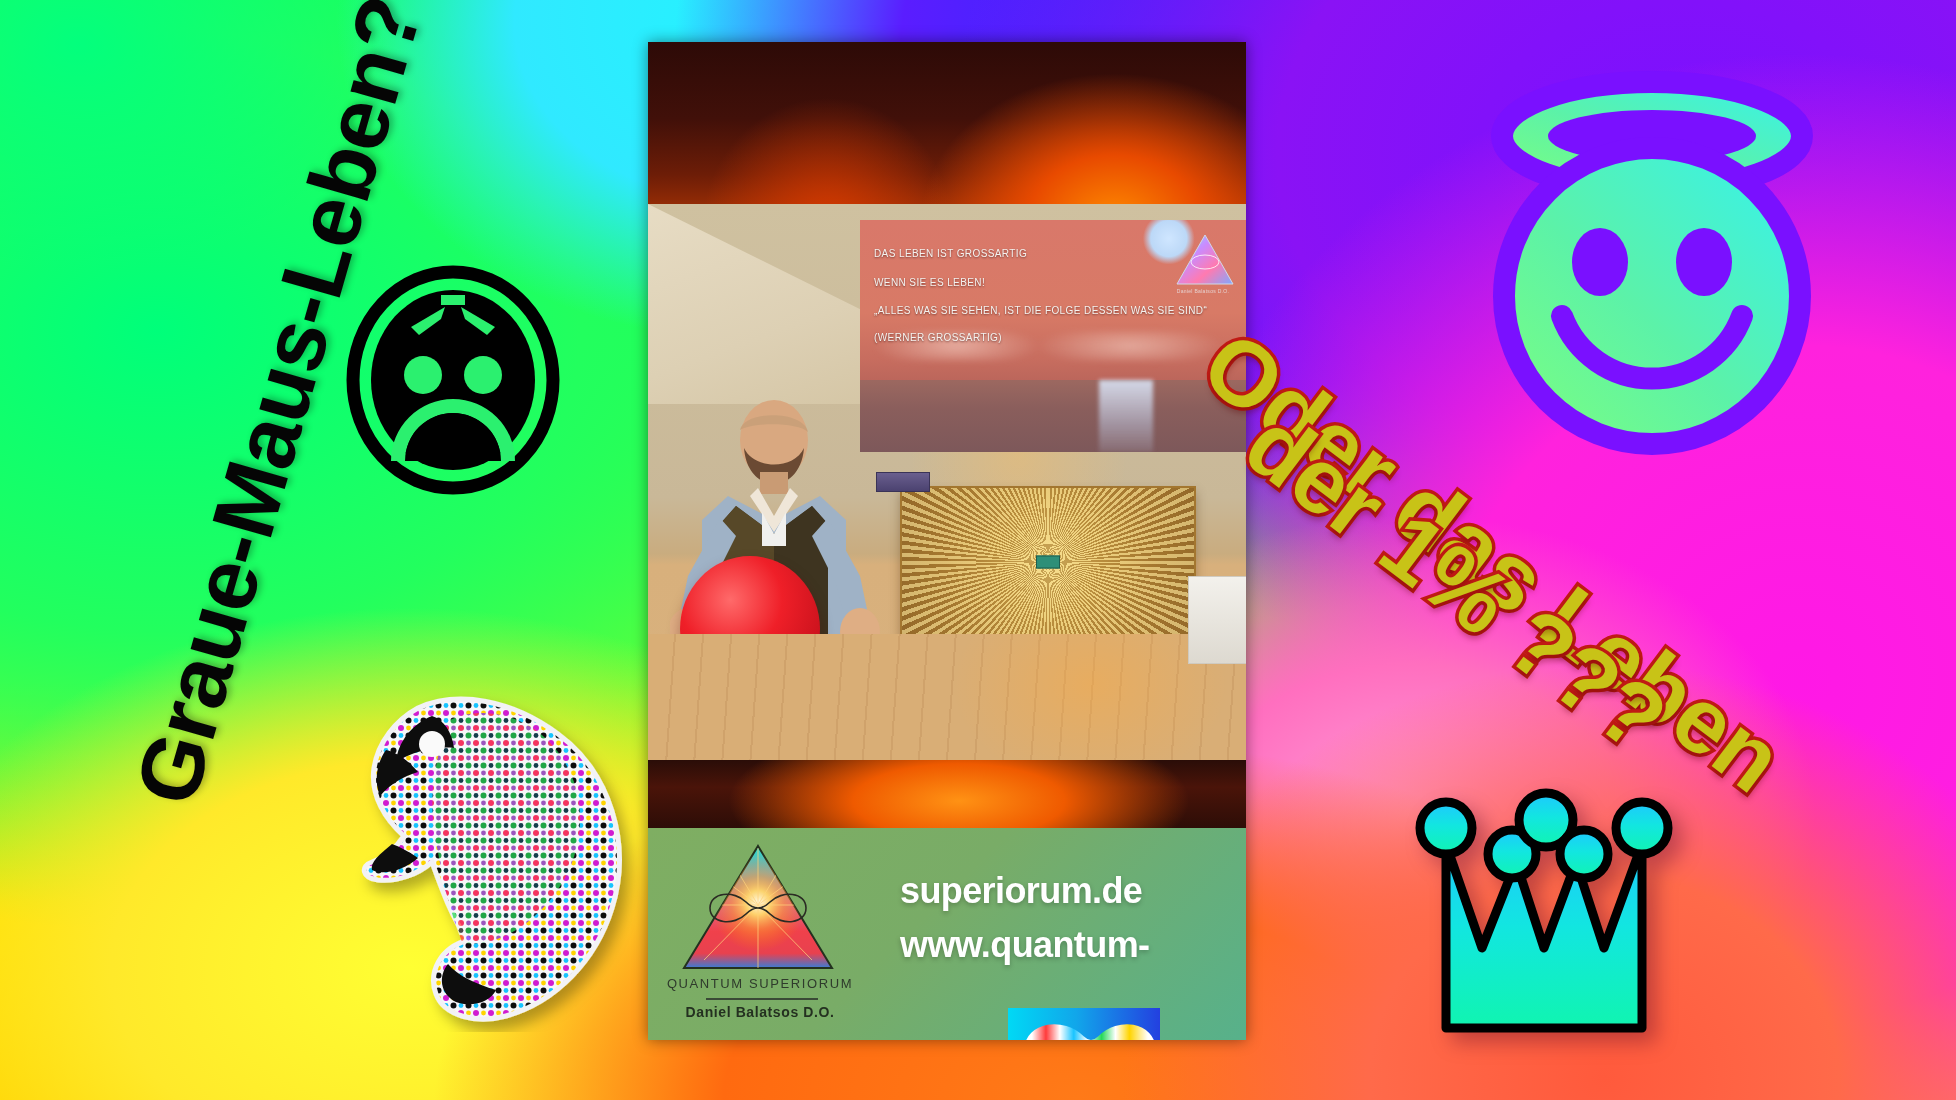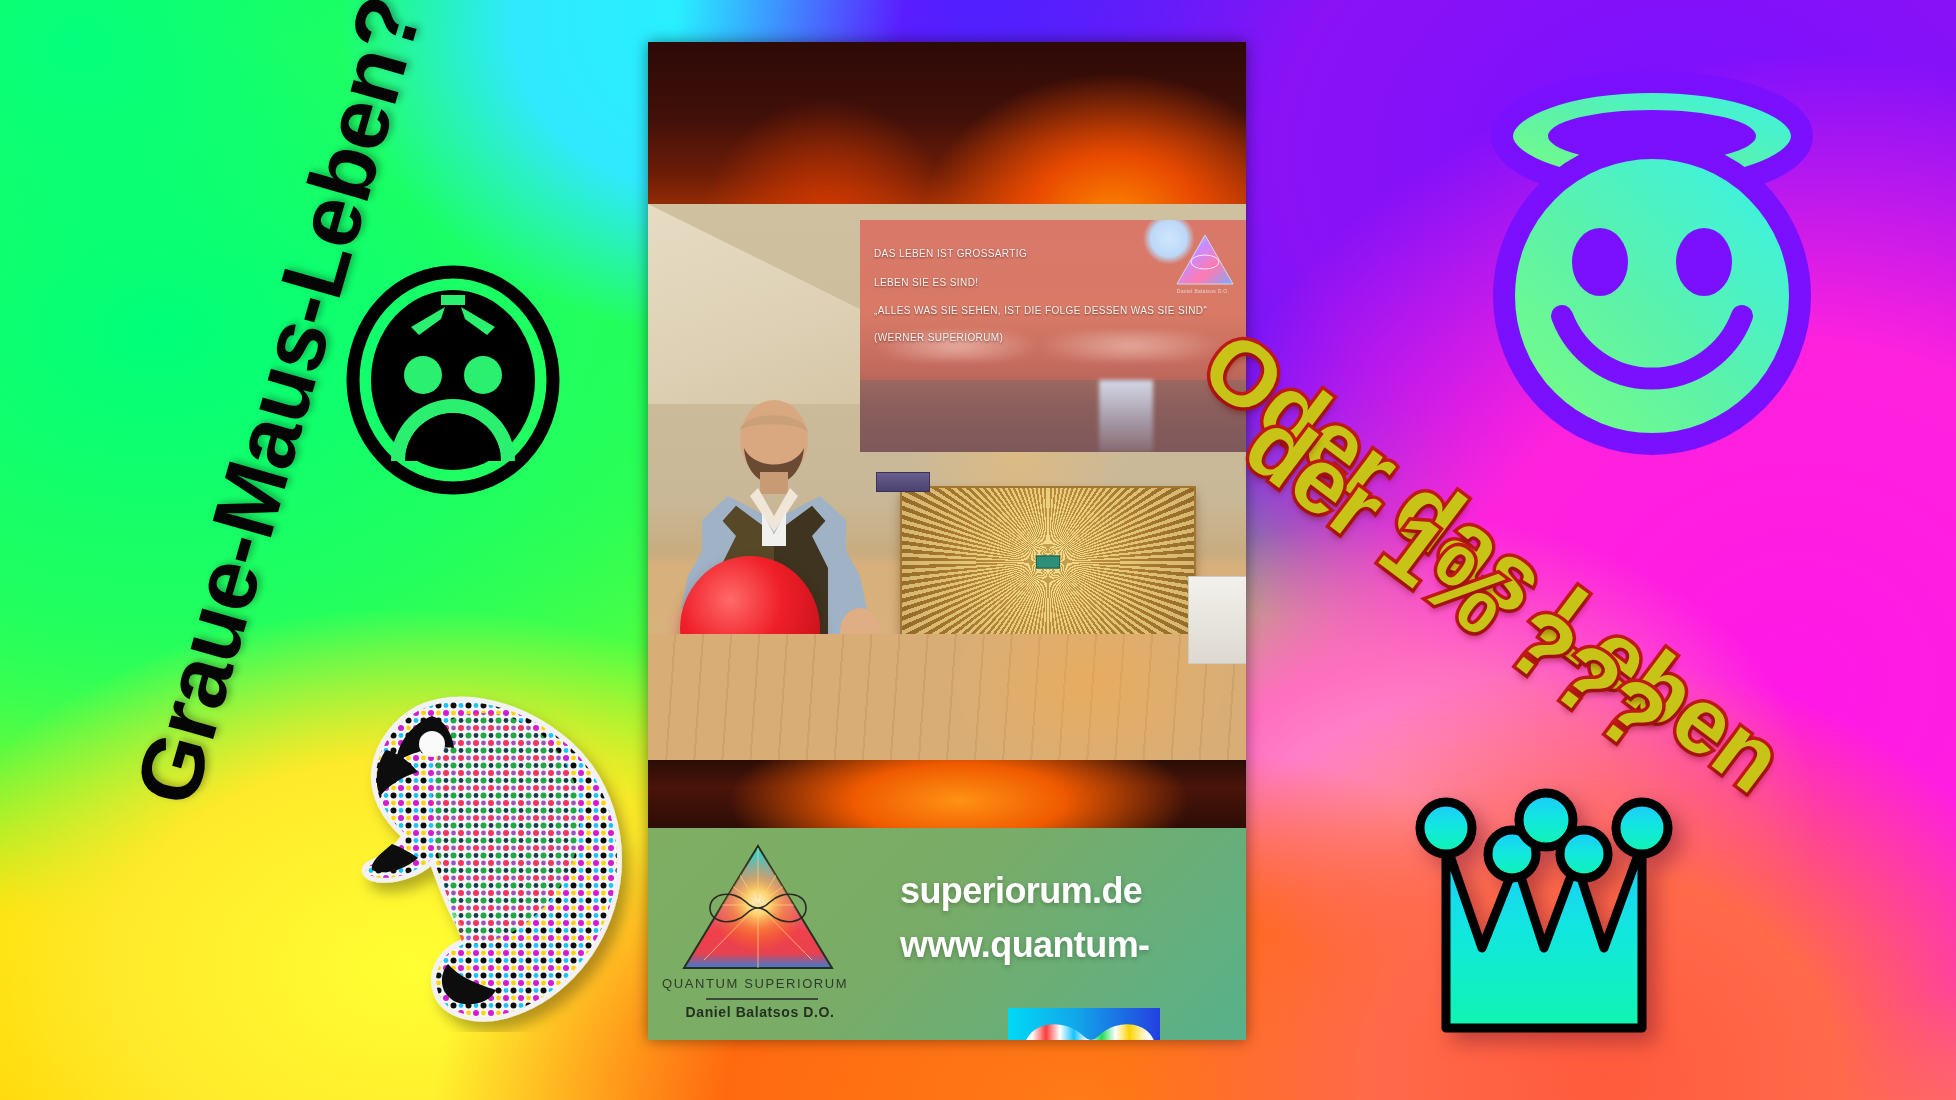--- a/index.html
+++ b/index.html
@@ -184,21 +184,21 @@
       radial-gradient(ellipse 52% 160% at 52% 60%, #ff9214 0%, #ef5a00 34%, rgba(120,30,0,0) 74%),
       linear-gradient(180deg,#2a0d08 0%, #4a1409 40%, #2d0d07 100%);
   }
   
   .card-foot{
     position:absolute;left:0;top:786px;width:598px;height:212px;
     background:linear-gradient(135deg,#7fae62 0%, #79ac67 45%, #57b18b 100%);
   }
   .logo-tri{position:absolute;left:32px;top:14px;width:156px;height:132px;}
   .logo-cap{
-    position:absolute;left:14px;top:148px;width:196px;
+    position:absolute;left:14px;top:148px;width:196px;text-align:center;
     color:#2f3b2c;font-size:13px;letter-spacing:1.6px;font-weight:normal;
   }
   .logo-rule{
     position:absolute;left:58px;top:170px;width:112px;height:2px;background:#3a4a36;
   }
   .logo-sub{
     position:absolute;left:14px;top:176px;width:196px;text-align:center;
     color:#243020;font-size:14px;letter-spacing:.6px;font-weight:bold;
   }
   .site{
@@ -333,23 +333,23 @@
       <div class="room">
         <div class="wall-slope"></div>
 
         <div class="slide">
           <div class="clouds"></div>
           <div class="sea"></div>
           <div class="sunpath"></div>
 
           <div class="slide-text">
             <div>DAS LEBEN IST GROSSARTIG</div>
-            <div>LEBEN SIE ES SIND!</div>
+            <div>WENN SIE ES LEBEN!</div>
             <div class="quote">„ALLES WAS SIE SEHEN, IST DIE FOLGE DESSEN WAS SIE SIND“</div>
-            <div>(WERNER SUPERIORUM)</div>
+            <div>(WERNER GROSSARTIG)</div>
           </div>
 
           <svg class="slide-tri" viewBox="0 0 62 56">
             <defs>
               <linearGradient id="strig" x1="0" y1="0" x2="1" y2="1">
                 <stop offset="0%" stop-color="#7fe8ff"></stop>
                 <stop offset="35%" stop-color="#c98bff"></stop>
                 <stop offset="65%" stop-color="#ff7ab0"></stop>
                 <stop offset="100%" stop-color="#7fa8ff"></stop>
               </linearGradient>

